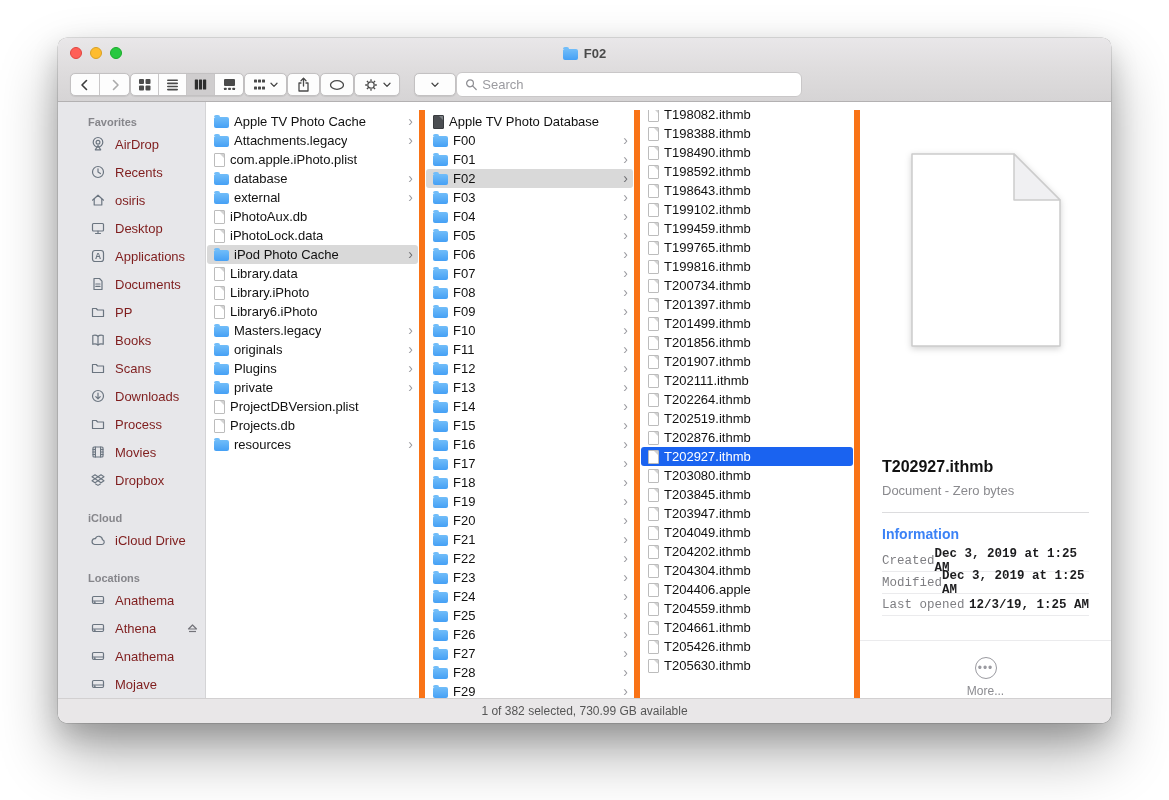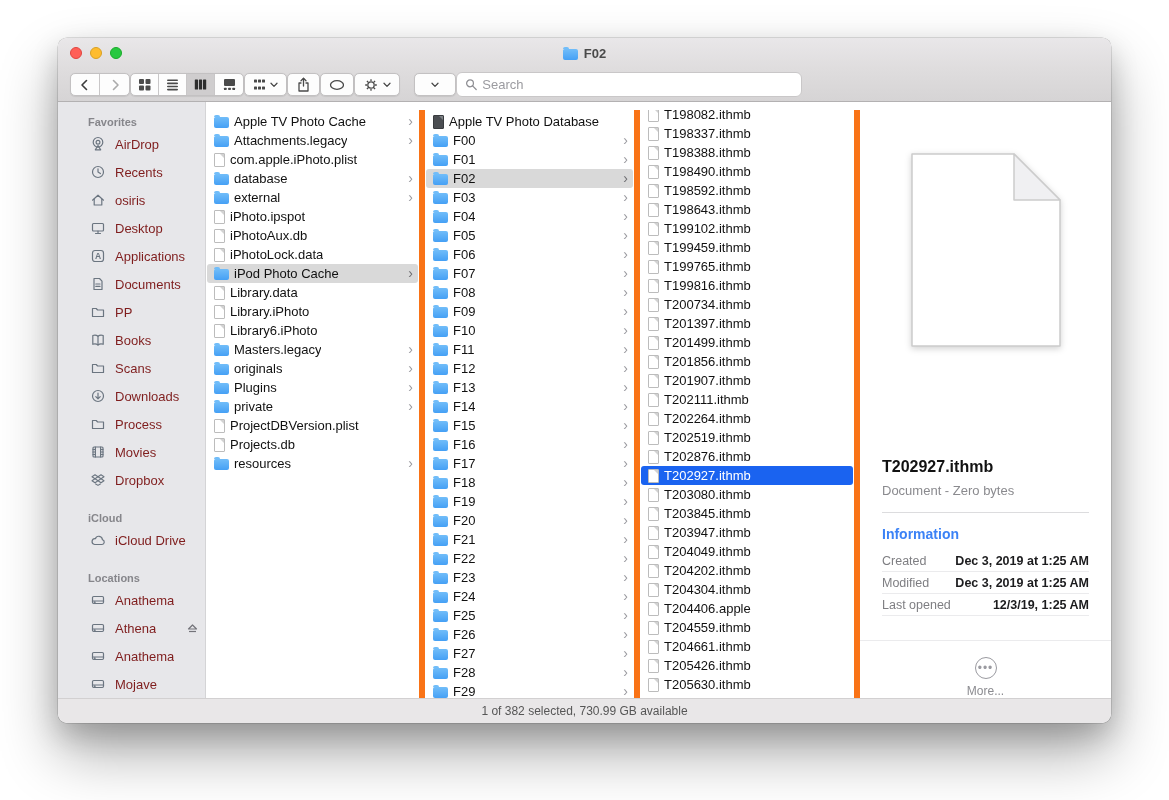--- a/index.html
+++ b/index.html
@@ -73,21 +73,21 @@
   .fic.darkfile::after { content:''; position:absolute; top:0; right:0; border-left:4px solid transparent; border-top:4px solid #7e8286; }
 
   
   .preview { flex:1 1 auto; background:#fff; overflow:hidden; }
   .doc-large { width:152px; margin:50px auto 0; filter:drop-shadow(0 2px 3px rgba(0,0,0,.18)); }
   .pv-name { margin-top:106px; padding:0 22px; font-size:16px; font-weight:700; color:#121212; }
   .pv-kind { margin-top:7px; padding:0 22px; font-size:13px; color:#8a8a8e; }
   .pv-div { height:1px; background:#dcdcde; margin:14px 22px 0; }
   .pv-info { margin:13px 22px 0; font-size:14px; font-weight:700; color:#3b82f6; }
   .pv-rows { margin:8px 22px 0; }
-  .pv-row { height:22px; display:flex; justify-content:space-between; align-items:center; border-bottom:1px solid #ebebed; font-size:12.5px; }
+  .pv-row { height:22px; display:flex; justify-content:space-between; align-items:center; border-bottom:1px solid #ebebed; font-size:12.5px;font-family:Liberation Mono, monospace; }
   .pv-rl { color:#7e7e82; }
   .pv-rv { color:#1c1c1e; font-weight:700; }
   .pv-div2 { height:1px; background:#ebebed; margin:24px 0 0; }
   .pv-more { margin-top:16px; display:flex; flex-direction:column; align-items:center; gap:5px; color:#8b8b90; font-size:12px; cursor:default; }
   .more-icon { width:22px; height:22px; border:1.5px solid #9a9aa0; border-radius:50%; display:flex; align-items:center; justify-content:center; color:#9a9aa0; font-size:12px; letter-spacing:1px; line-height:1; }
 
   
   .statusbar { height:25px; background:#e9e7e8; border-top:1px solid #d2d0d1; display:flex; align-items:center; justify-content:center; font-size:12px; color:#565656; border-radius:0 0 9px 9px; }
 </style>
 </head>
@@ -404,24 +404,20 @@
           <span class="row-label">database</span>
           <span class="chev">›</span>
         </div>
         <div class="row">
           <span class="fic folder" style="position: relative;"></span>
           <span class="row-label">external</span>
           <span class="chev">›</span>
         </div>
         <div class="row">
           <span class="fic file" style="position: relative;"></span>
-          <span class="row-label">iPhoto.ipspot</span>
-        </div>
-        <div class="row">
-          <span class="fic file" style="position: relative;"></span>
           <span class="row-label">iPhotoAux.db</span>
         </div>
         <div class="row">
           <span class="fic file" style="position: relative;"></span>
           <span class="row-label">iPhotoLock.data</span>
         </div>
         <div class="row sel-i">
           <span class="fic folder" style="position: relative;"></span>
           <span class="row-label">iPod Photo Cache</span>
           <span class="chev">›</span>
@@ -625,24 +621,20 @@
         <div class="row">
           <span class="fic folder" style="position: relative;"></span>
           <span class="row-label">F29</span>
           <span class="chev">›</span>
         </div>
       </div>
     <div class="col c3">
         <div class="row">
           <span class="fic file" style="position: relative;"></span>
           <span class="row-label">T198082.ithmb</span>
-        </div>
-        <div class="row">
-          <span class="fic file" style="position: relative;"></span>
-          <span class="row-label">T198337.ithmb</span>
         </div>
         <div class="row">
           <span class="fic file" style="position: relative;"></span>
           <span class="row-label">T198388.ithmb</span>
         </div>
         <div class="row">
           <span class="fic file" style="position: relative;"></span>
           <span class="row-label">T198490.ithmb</span>
         </div>
         <div class="row">

